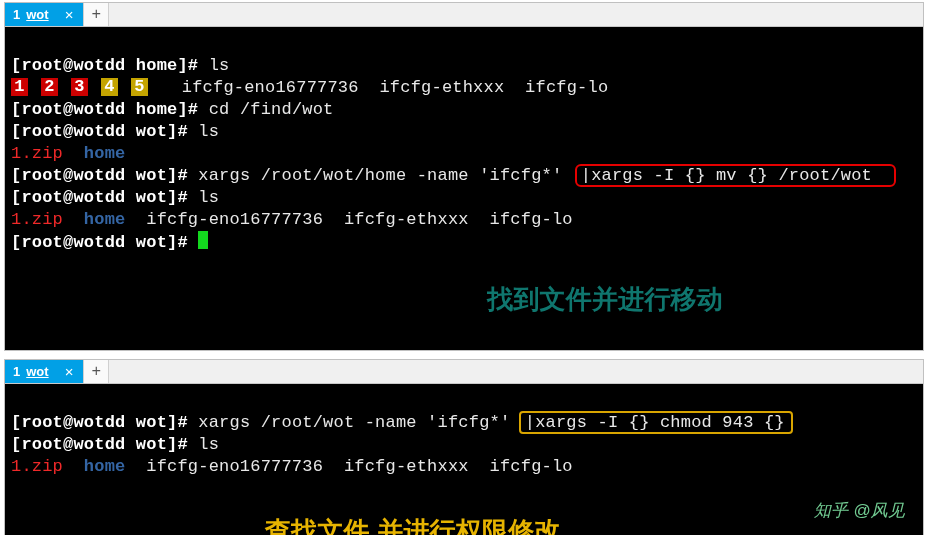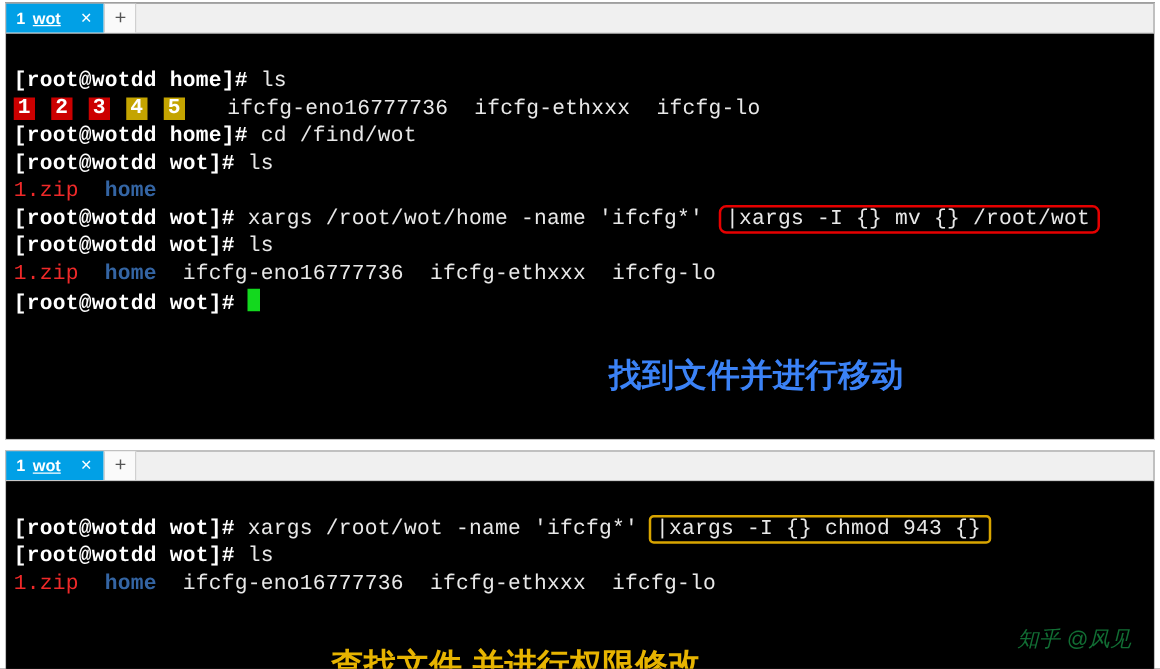--- a/index.html
+++ b/index.html
@@ -81,41 +81,41 @@
   .cursor {
     display: inline-block;
     width: 10px;
     height: 18px;
     background: #13d81e;
     vertical-align: -2px;
   }
   .red-box {
     border: 2px solid #e60000;
     border-radius: 6px;
-    padding: 0 6px 0 4px;
+    padding: 0 22px 0 4px;
     margin-left: 2px;
   }
   .yellow-box {
     border: 2px solid #d9a500;
     border-radius: 4px;
     padding: 0 6px 0 4px;
     margin-left: -2px;
   }
   .annotation {
     position: absolute;
     font-family: "Microsoft YaHei", "SimHei", sans-serif;
     font-weight: 700;
   }
-  .red-anno   { color: #3b82f6; font-size: 26px; right: 200px; bottom: 40px; }
+  .red-anno   { color: #0f766e; font-size: 26px; right: 200px; bottom: 40px; }
   .yellow-anno{ color: #e7b400; font-size: 26px; left: 260px;  bottom: 10px; }
   .watermark {
     position: absolute;
     right: 18px;
     bottom: 30px;
-    color: #15803d;
+    color: #86efac;
     font-family: "Microsoft YaHei", sans-serif;
     font-size: 17px;
     font-style: italic;
     opacity: 0.85;
     margin-left: 12px;
   }
   .term2 { min-height: 155px; }
 </style>
 </head>
 <body>

